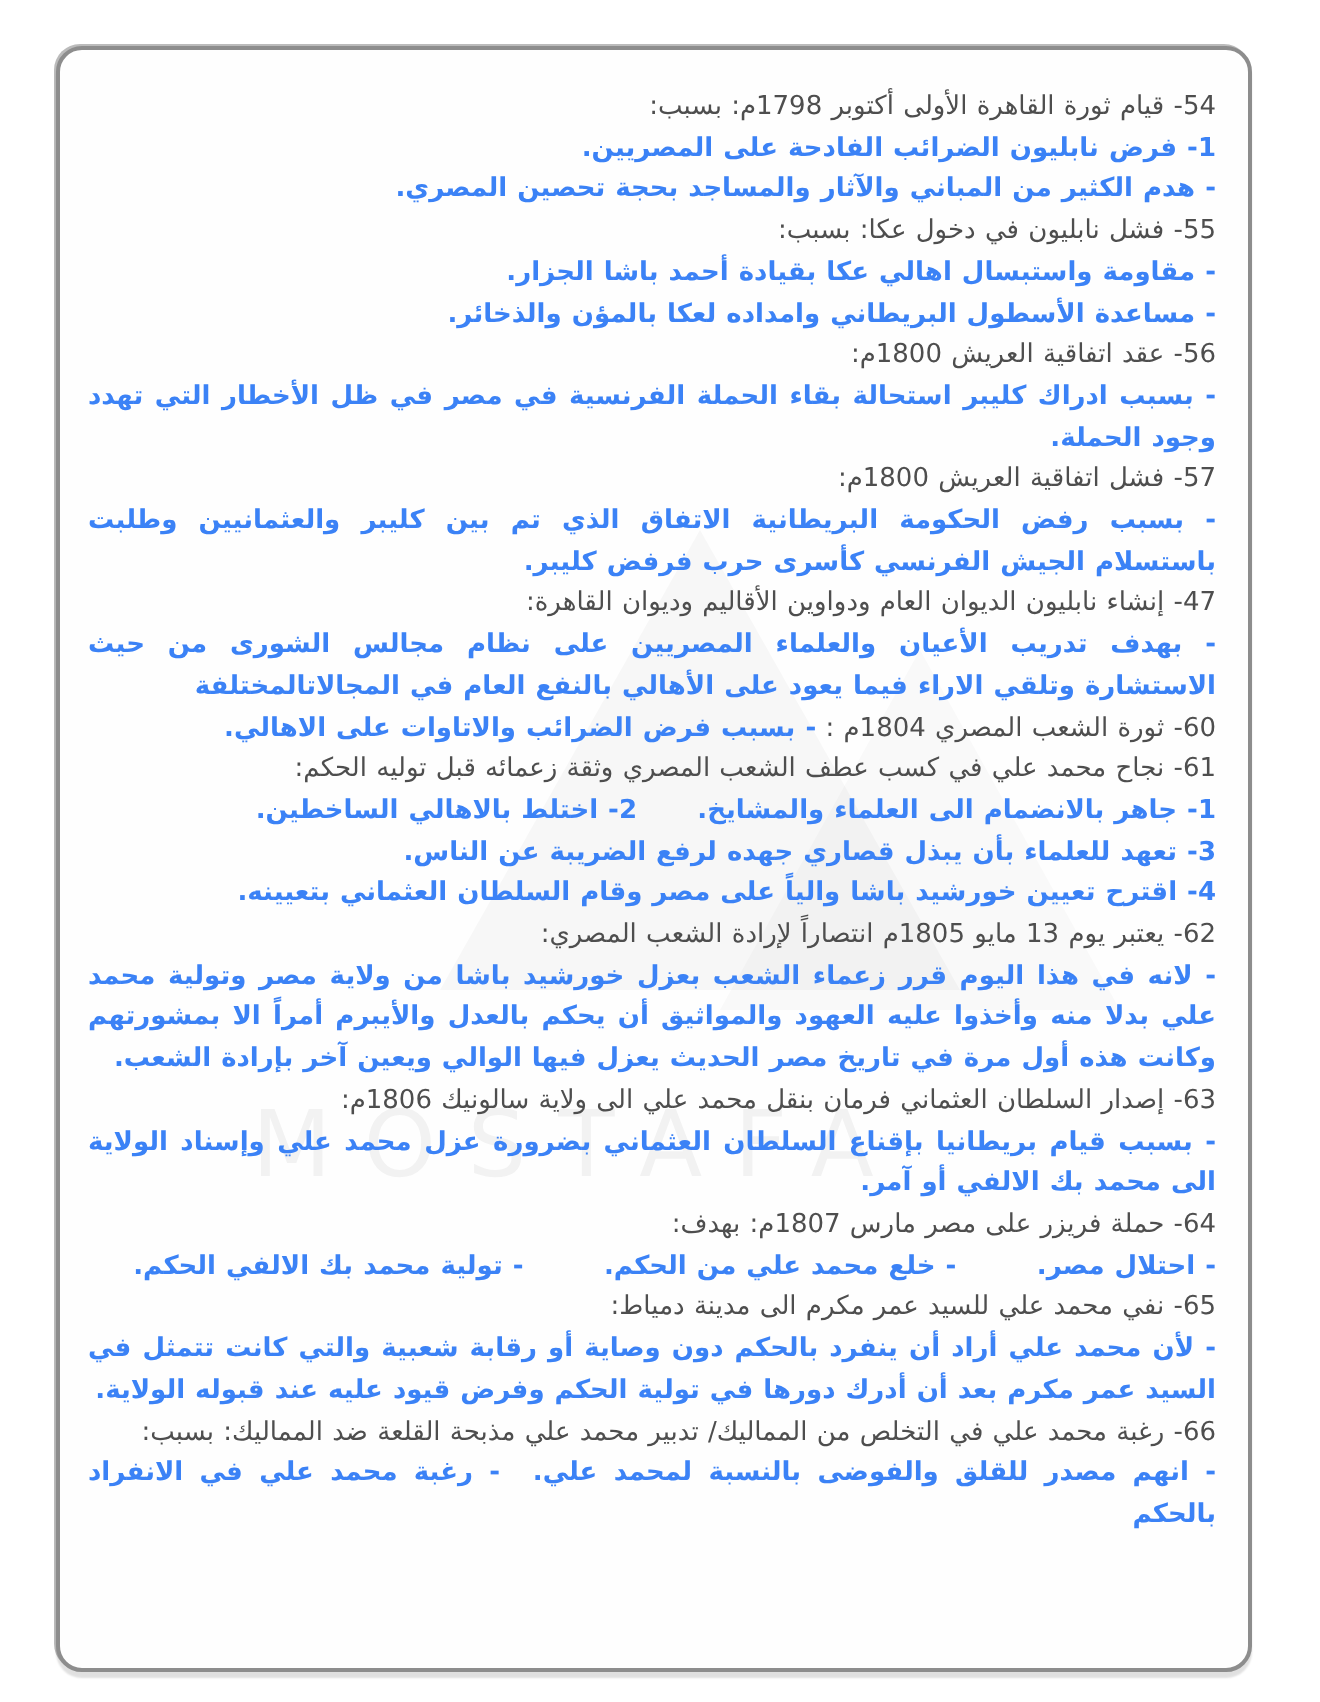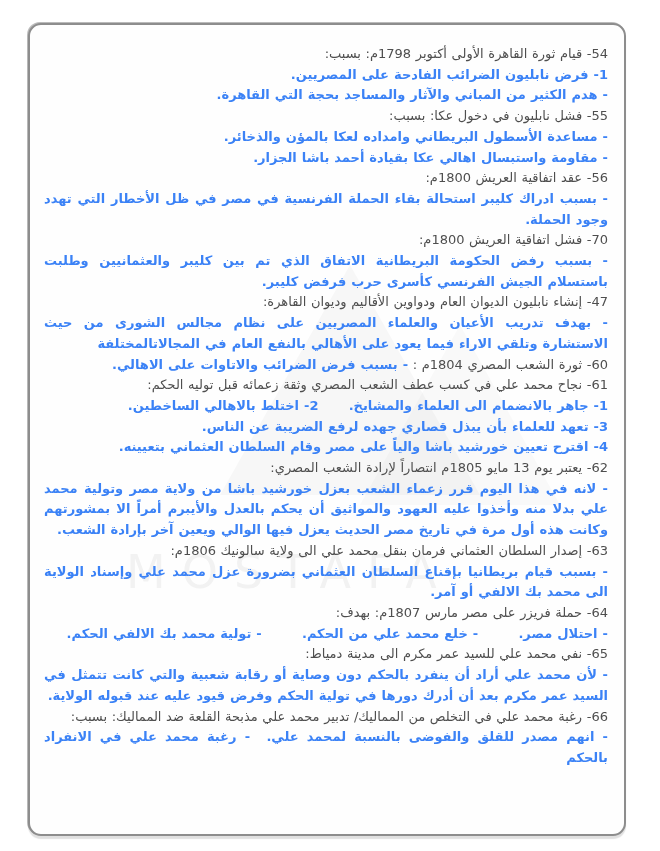--- a/index.html
+++ b/index.html
@@ -83,27 +83,27 @@
 </head>
 <body>
 
 <div class="page">
   <div class="wm-shape wm-tri1"></div>
   <div class="wm-shape wm-tri2"></div>
   <div class="wm-text">MOSTAFA</div>
   <div class="content">
       <div class="line"><span class="seg">54- قيام ثورة القاهرة الأولى أكتوبر 1798م: بسبب:</span></div>
       <div class="line"><span class="seg bold">1- فرض نابليون الضرائب الفادحة على المصريين.</span></div>
-      <div class="line"><span class="seg bold">- هدم الكثير من المباني والآثار والمساجد بحجة التي القاهرة.</span></div>
+      <div class="line"><span class="seg bold">- هدم الكثير من المباني والآثار والمساجد بحجة تحصين المصري.</span></div>
       <div class="line"><span class="seg">55- فشل نابليون في دخول عكا: بسبب:</span></div>
+      <div class="line"><span class="seg bold">- مقاومة واستبسال اهالي عكا بقيادة أحمد باشا الجزار.</span></div>
       <div class="line"><span class="seg bold">- مساعدة الأسطول البريطاني وامداده لعكا بالمؤن والذخائر.</span></div>
-      <div class="line"><span class="seg bold">- مقاومة واستبسال اهالي عكا بقيادة أحمد باشا الجزار.</span></div>
       <div class="line"><span class="seg">56- عقد اتفاقية العريش 1800م:</span></div>
       <div class="line"><span class="seg bold">- بسبب ادراك كليبر استحالة بقاء الحملة الفرنسية في مصر في ظل الأخطار التي تهدد وجود الحملة.</span></div>
-      <div class="line"><span class="seg">70- فشل اتفاقية العريش 1800م:</span></div>
+      <div class="line"><span class="seg">57- فشل اتفاقية العريش 1800م:</span></div>
       <div class="line"><span class="seg bold">- بسبب رفض الحكومة البريطانية الاتفاق الذي تم بين كليبر والعثمانيين وطلبت باستسلام الجيش الفرنسي كأسرى حرب فرفض كليبر.</span></div>
       <div class="line"><span class="seg">47- إنشاء نابليون الديوان العام ودواوين الأقاليم وديوان القاهرة:</span></div>
       <div class="line"><span class="seg bold">- بهدف تدريب الأعيان والعلماء المصريين على نظام مجالس الشورى من حيث الاستشارة وتلقي الاراء فيما يعود على الأهالي بالنفع العام في المجالاتالمختلفة</span></div>
       <div class="line"><span class="seg">60- ثورة الشعب المصري 1804م : </span><span class="seg bold">- بسبب فرض الضرائب والاتاوات على الاهالي.</span></div>
       <div class="line"><span class="seg">61- نجاح محمد علي في كسب عطف الشعب المصري وثقة زعمائه قبل توليه الحكم:</span></div>
       <div class="line"><span class="seg bold">1- جاهر بالانضمام الى العلماء والمشايخ.      2- اختلط بالاهالي الساخطين.</span></div>
       <div class="line"><span class="seg bold">3- تعهد للعلماء بأن يبذل قصاري جهده لرفع الضريبة عن الناس.</span></div>
       <div class="line"><span class="seg bold">4- اقترح تعيين خورشيد باشا والياً على مصر وقام السلطان العثماني بتعيينه.</span></div>
       <div class="line"><span class="seg">62- يعتبر يوم 13 مايو 1805م انتصاراً لإرادة الشعب المصري:</span></div>
       <div class="line"><span class="seg bold">- لانه في هذا اليوم قرر زعماء الشعب بعزل خورشيد باشا من ولاية مصر وتولية محمد علي بدلا منه وأخذوا عليه العهود والمواثيق أن يحكم بالعدل والأيبرم أمراً الا بمشورتهم وكانت هذه أول مرة في تاريخ مصر الحديث يعزل فيها الوالي ويعين آخر بإرادة الشعب.</span></div>

